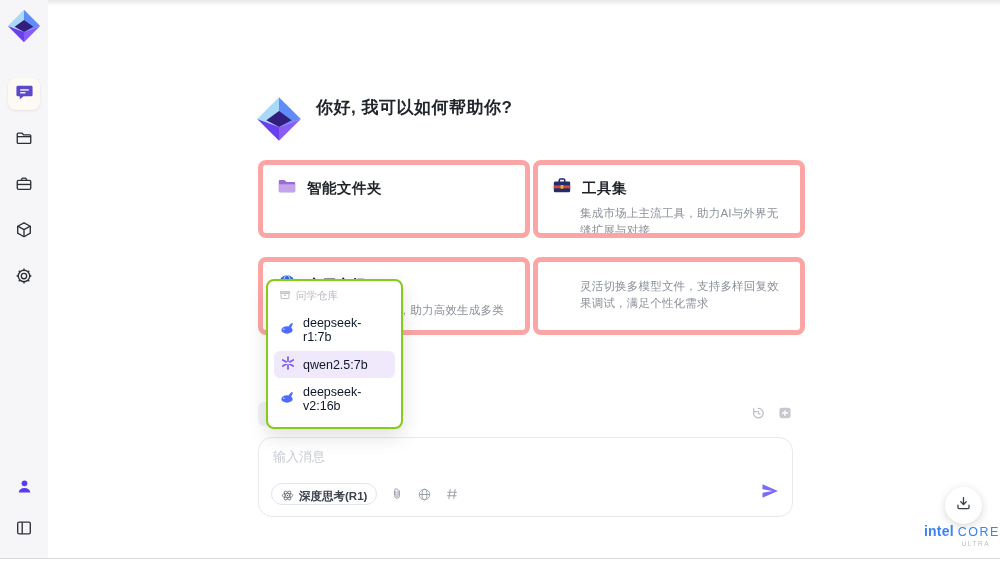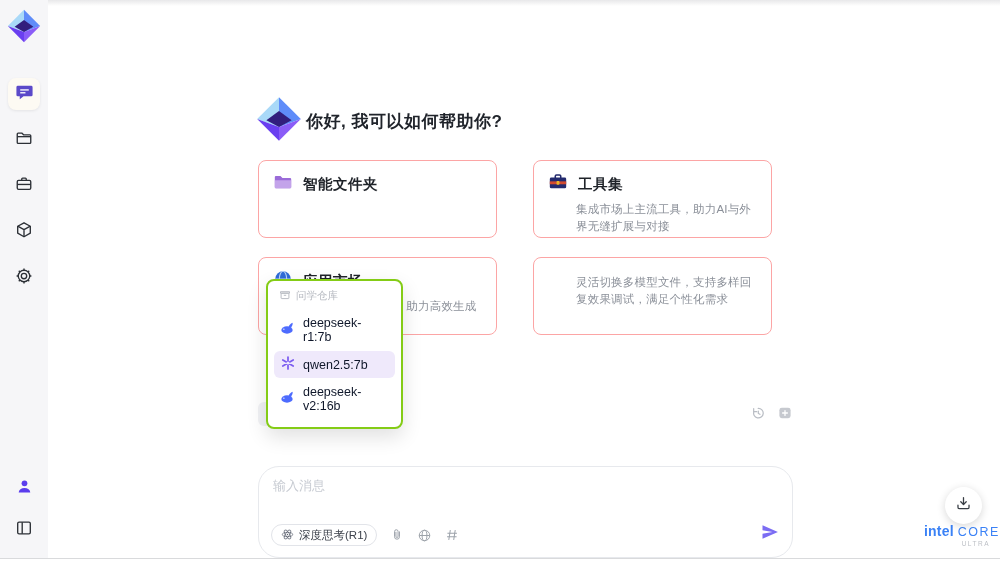--- a/index.html
+++ b/index.html
@@ -15,26 +15,26 @@
   .nav-item { width:32px; height:32px; border-radius:8px; display:flex; align-items:center; justify-content:center; cursor:pointer; }
   .nav-item.active { background:#fdfaf3; box-shadow:0 1px 3px rgba(0,0,0,.08); }
   .sidebar-bottom { margin-top:auto; margin-bottom:12px; display:flex; flex-direction:column; gap:10px; align-items:center; }
 
   
   .main { position:absolute; left:48px; top:0; width:952px; height:558px; background:#fff; }
   .top-shade { position:absolute; left:0; top:0; width:100%; height:6px;
                background:linear-gradient(#e8e8ea, rgba(255,255,255,0)); pointer-events:none; }
   .bottom-hairline { position:absolute; left:0; top:558px; width:1000px; height:1px; background:#d9dadc; }
 
-  .greeting { position:absolute; left:208px; top:96px; display:flex; align-items:center; gap:4px; }
+  .greeting { position:absolute; left:208px; top:96px; display:flex; align-items:flex-start; gap:14px; }
   .greeting-title { font-size:17px; font-weight:700; color:#20242b; letter-spacing:.5px; }
 
   .cards { position:absolute; left:210px; top:160px; display:grid;
            grid-template-columns:260px 260px; gap:19px 15px; }
-  .card { width:239px; height:78px; background:#fff; border:1px solid #fca5a5;
+  .card { width:272px; height:78px; background:#fff; border:5px solid #fca5a5;
           border-radius:8px; padding:11px 14px; overflow:hidden; cursor:pointer; }
   .card-head { display:flex; align-items:center; gap:10px; }
   .card-title { font-size:14.5px; font-weight:700; color:#1f2329; letter-spacing:.5px; }
   .card-desc { margin:5px 0 0 28px; font-size:11.5px; color:#8b9099; line-height:1.5; letter-spacing:.2px; }
 
   
   .dropdown { position:absolute; left:218px; top:279px; width:137px; background:#fff;
               border:2px solid #84cc16; border-radius:8px; padding:8px 6px 10px;
               box-shadow:0 8px 20px rgba(0,0,0,.12); z-index:6; }
   .dd-header { display:flex; align-items:center; gap:5px; padding:0 5px 6px;
@@ -44,27 +44,27 @@
   .dd-item.selected { background:#efe9fb; }
 
   
   .model-selector { position:absolute; left:210px; top:402px; height:24px;
                     display:inline-flex; align-items:center; gap:6px; background:#f1f2f5;
                     border-radius:6px; padding:0 9px; font-size:12.5px; color:#3a3f47; cursor:pointer; }
   .row-icons { position:absolute; left:702px; top:405px; display:flex; gap:11px; align-items:center; }
   .row-icons span { cursor:pointer; display:flex; }
 
   
-  .composer { position:absolute; left:210px; top:437px; width:535px; height:92px;
-              border:1px solid #e7e9ed; border-radius:21px; background:#fff; cursor:text;margin-top:29px; }
+  .composer { position:absolute; left:210px; top:437px; width:535px; height:80px;
+              border:1px solid #e7e9ed; border-radius:14px; background:#fff; cursor:text; }
   .placeholder { position:absolute; left:14px; top:10px; font-size:13px; color:#c7cbd2; }
   .composer-toolbar { position:absolute; left:12px; bottom:11px; display:flex; align-items:center; gap:13px; }
-  .deep-think { display:inline-flex; align-items:center; gap:5px; height:22px; padding:0 9px;
+  .deep-think { display:inline-flex; align-items:flex-end; gap:5px; height:22px; padding:0 9px;
                 border:1px solid #e2e4e9; border-radius:12px; background:#fff;
-                font-size:11.5px; color:#3d424c; cursor:pointer; }
+                font-size:11.5px; color:#3d424c; cursor:pointer;font-weight:bold; }
   .tool-icon { display:flex; cursor:pointer; }
   .send-btn { position:absolute; right:10px; bottom:11px; width:24px; height:24px;
               display:flex; align-items:center; justify-content:center; cursor:pointer; }
 
   
   .fab { position:absolute; left:897px; top:487px; width:37px; height:37px; border-radius:50%;
          background:#fff; box-shadow:0 2px 9px rgba(0,0,0,.16); display:flex;
          align-items:center; justify-content:center; cursor:pointer; z-index:4; }
   .intel-badge { position:absolute; left:876px; top:523px; width:70px; text-align:center; }
   .intel-line { font-size:14px; color:#3b82f6; white-space:nowrap; }

